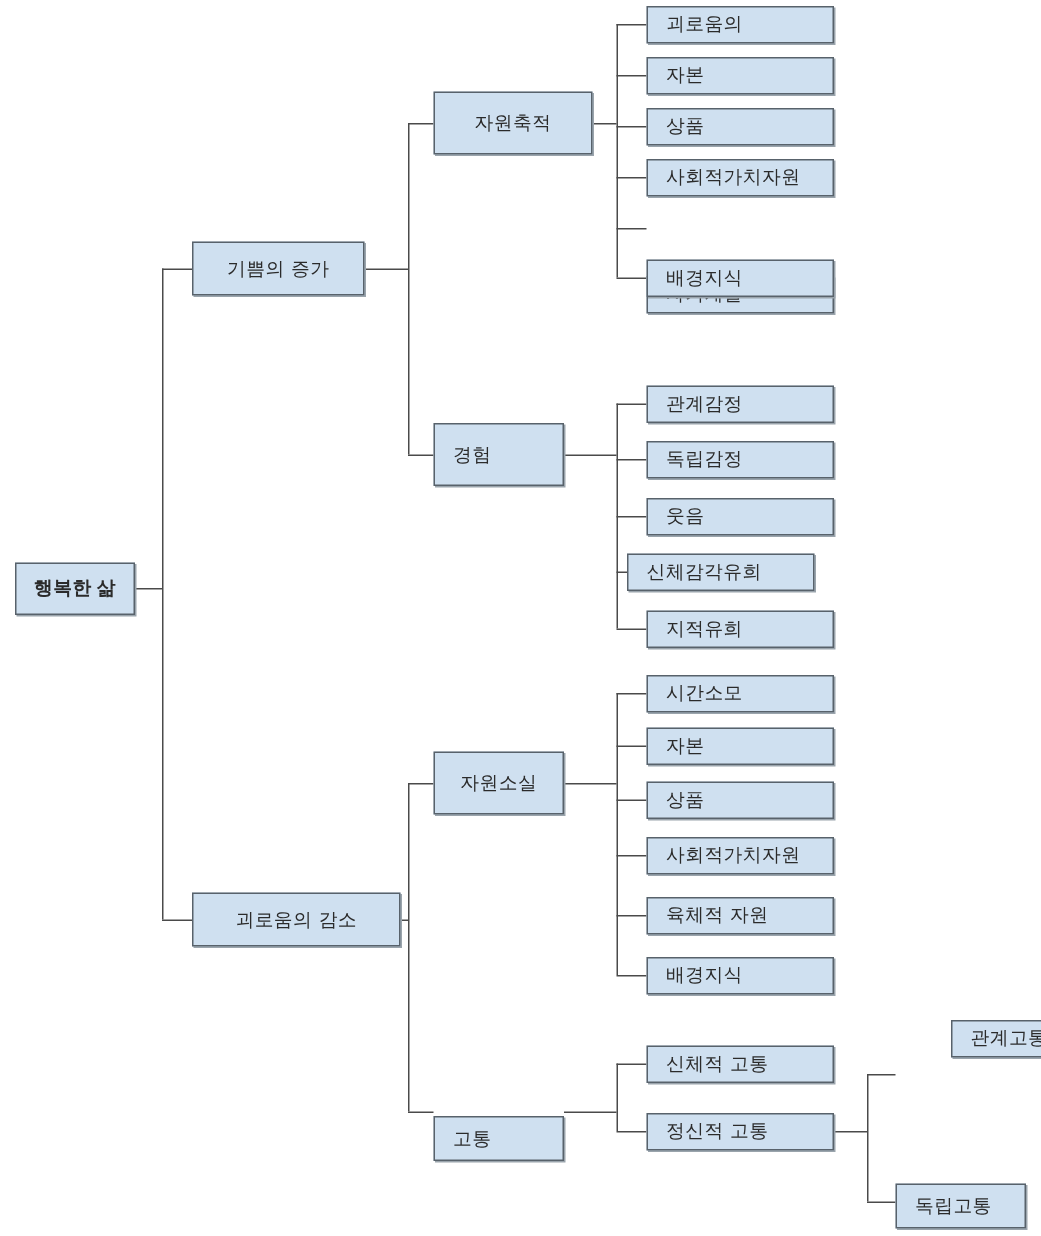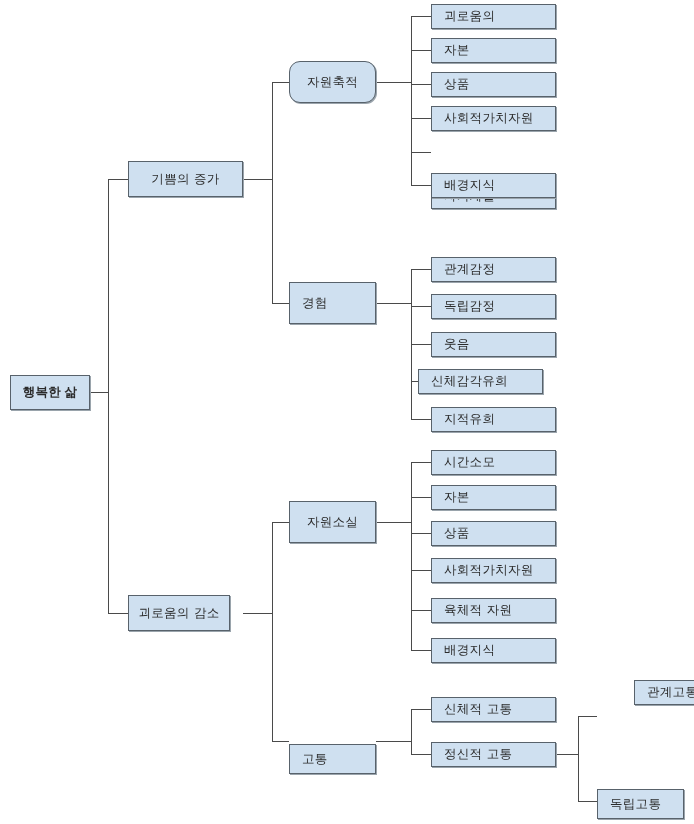--- a/index.html
+++ b/index.html
@@ -95,25 +95,25 @@
   <div class="line h" style="left:578px; top:801px; width:19px;"></div>
 
   <div class="node root center" style="left:10px; top:375px; width:80px; height:35px;">
     <span>행복한 삶</span>
   </div>
 
   <div class="node center" style="left:128px; top:161px; width:115px; height:36px;">
     <span>기쁨의 증가</span>
   </div>
 
-  <div class="node center" style="left:128px; top:595px; width:102px; height:36px;">
+  <div class="node center" style="left:128px; top:595px; width:139px; height:36px;">
     <span>괴로움의 감소</span>
   </div>
 
-  <div class="node center" style="left:289px; top:61px; width:87px; height:42px;border-radius:11px;">
+  <div class="node center" style="left:289px; top:61px; width:106px; height:42px;">
     <span>자원축적</span>
   </div>
 
   <div class="node leftpad" style="left:289px; top:282px; width:87px; height:42px;">
     <span>경험</span>
   </div>
 
   <div class="node center" style="left:289px; top:501px; width:87px; height:42px;">
     <span>자원소실</span>
   </div>

